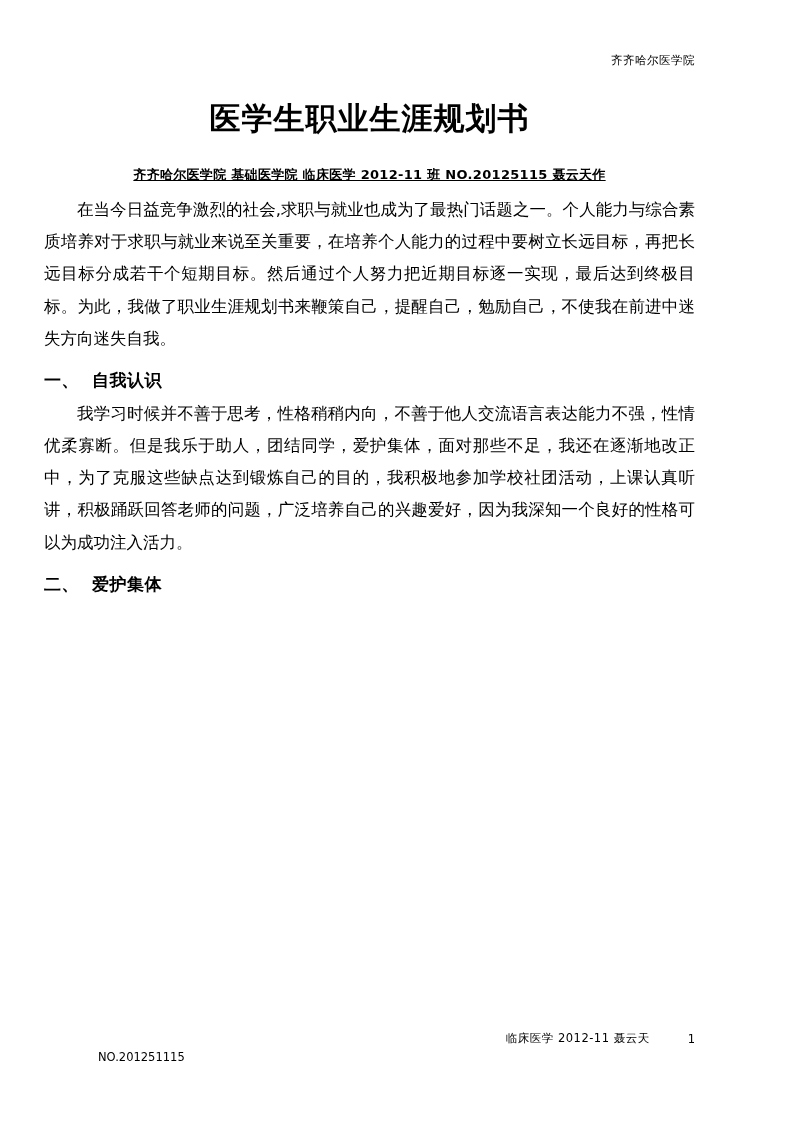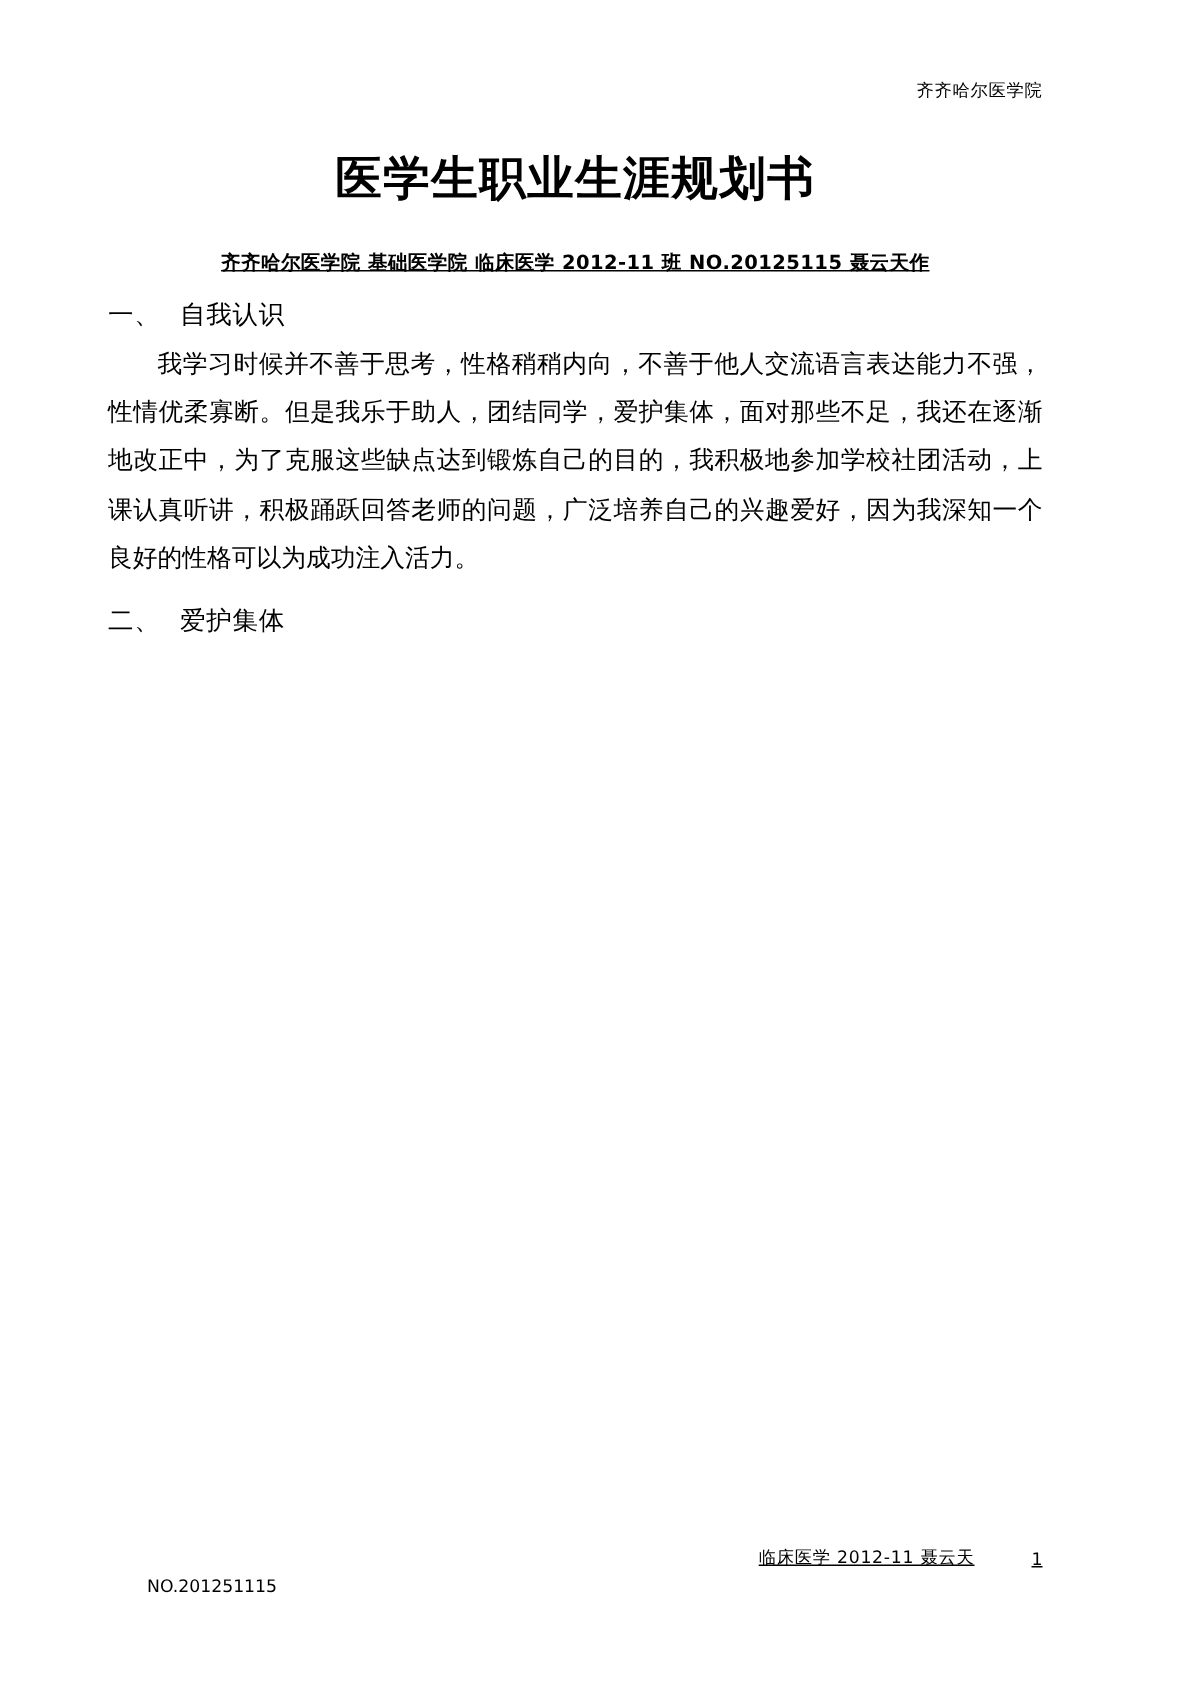--- a/index.html
+++ b/index.html
@@ -13,21 +13,21 @@
     font-family: "DejaVu Sans", "Liberation Sans", sans-serif;
     color: #000000;
     position: relative;
     overflow: hidden;
   }
   .page {
     position: relative;
     width: 793px;
     height: 1122px;
     box-sizing: border-box;
-    padding: 52px 98px 0 72px;
+    padding: 52px 98px 0 44px;
   }
   .header-right {
     text-align: right;
     font-size: 11.5px;
     line-height: 1.4;
     color: #000;
     margin-bottom: 30px;
     letter-spacing: 0.5px;
   }
   .doc-title {
@@ -49,41 +49,40 @@
   p.body-text {
     font-size: 16.5px;
     line-height: 1.95;
     margin: 0 0 2px 0;
     text-align: justify;
     text-justify: inter-ideograph;
     text-indent: 2em;
   }
   h2.section {
     font-size: 17px;
-    font-weight: normal;
+    font-weight: bold;
     margin: 14px 0 6px 0;
     letter-spacing: 0.5px;
   }
   h2.section .num {
     display: inline-block;
     min-width: 48px;
   }
   .footer {
     position: absolute;
     left: 98px;
     right: 98px;
     bottom: 58px;
     font-size: 11.5px;
   }
   .footer-line {
     display: flex;
     justify-content: flex-end;
     align-items: center;
     gap: 10px;
-    text-decoration: underline;
   }
   .footer-center {
     letter-spacing: 0.5px;
   }
   .footer-page {
     margin-left: 28px;
   }
   .footer-left {
     margin-top: 4px;
     text-align: left;
@@ -95,20 +94,21 @@
 <div class="page">
 
   <div class="header-right">
     <span>齐齐哈尔医学院</span>
   </div>
 
   <h1 class="doc-title">医学生职业生涯规划书</h1>
 
   <div class="byline">齐齐哈尔医学院 基础医学院 临床医学 2012-11 班 NO.20125115 聂云天作</div>
 
+  <p class="body-text">在当今日益竞争激烈的社会,求职与就业也成为了最热门话题之一。个人能力与综合素质培养对于求职与就业来说至关重要，在培养个人能力的过程中要树立长远目标，再把长远目标分成若干个短期目标。然后通过个人努力把近期目标逐一实现，最后达到终极目标。为此，我做了职业生涯规划书来鞭策自己，提醒自己，勉励自己，不使我在前进中迷失方向迷失自我。</p>
 
   <h2 class="section">
     <span class="num">一、</span><span>自我认识</span>
   </h2>
   <p class="body-text">我学习时候并不善于思考，性格稍稍内向，不善于他人交流语言表达能力不强，性情优柔寡断。但是我乐于助人，团结同学，爱护集体，面对那些不足，我还在逐渐地改正中，为了克服这些缺点达到锻炼自己的目的，我积极地参加学校社团活动，上课认真听讲，积极踊跃回答老师的问题，广泛培养自己的兴趣爱好，因为我深知一个良好的性格可以为成功注入活力。</p>
 
   <h2 class="section">
     <span class="num">二、</span><span>爱护集体</span>
   </h2>
 

